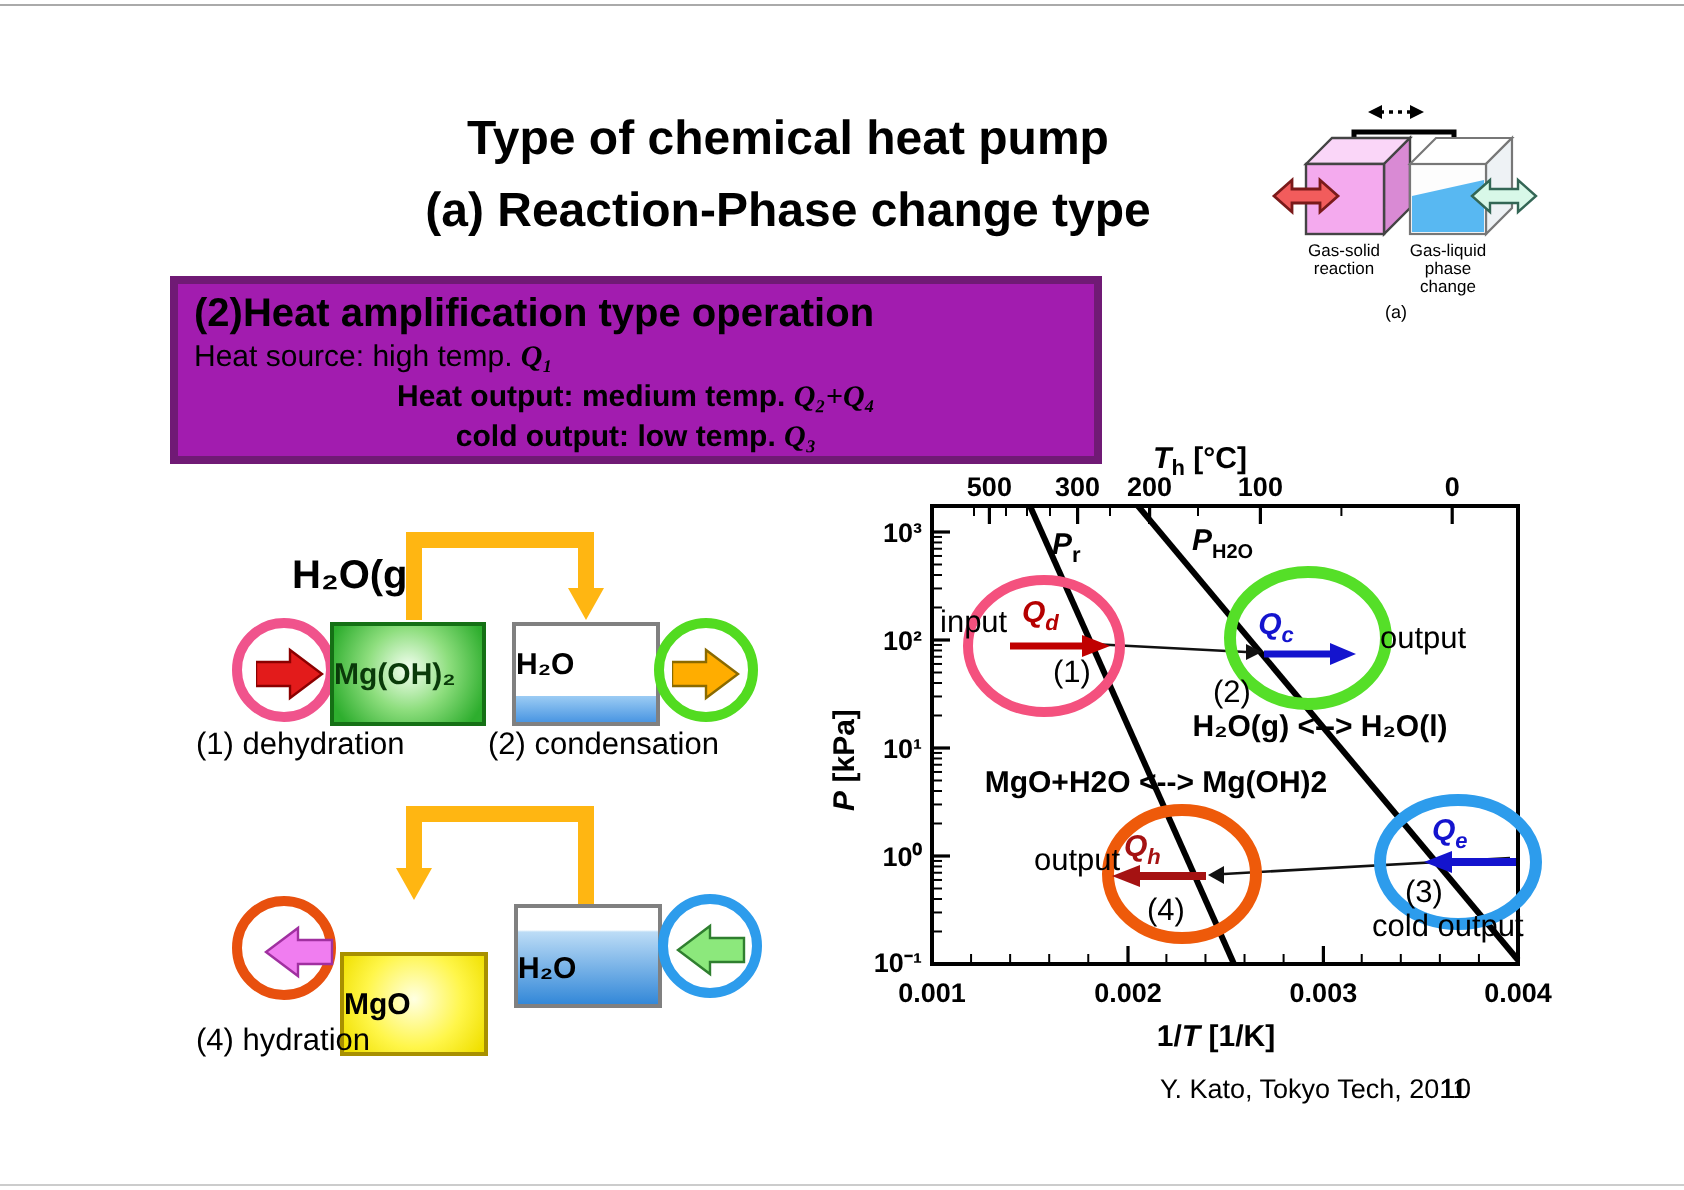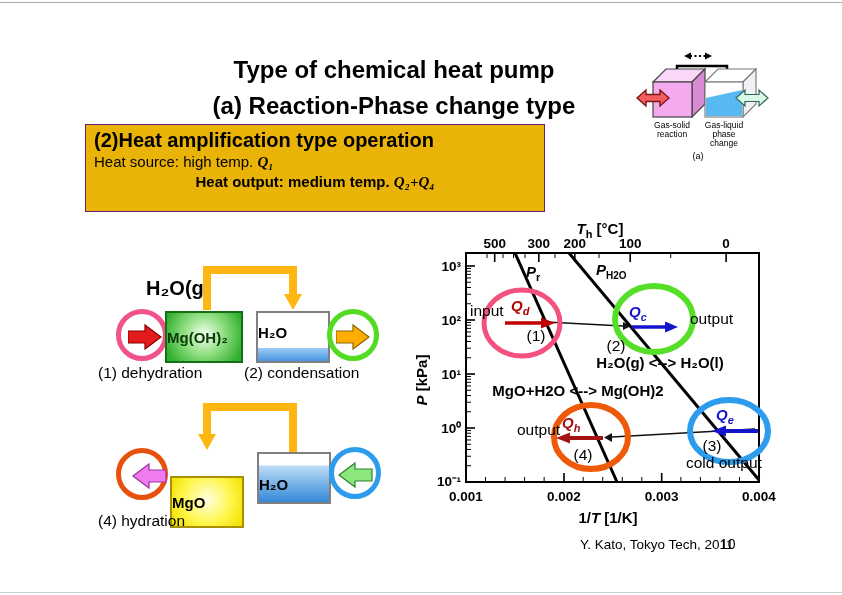--- a/index.html
+++ b/index.html
@@ -4,22 +4,22 @@
 <style>
   html,body{margin:0;padding:0;background:#fff;}
   .page{position:relative;width:842px;height:595px;background:#fff;overflow:hidden;
         font-family:"Liberation Sans",sans-serif;color:#000;}
   .abs{position:absolute;}
   .edge-line{position:absolute;left:0;width:842px;height:1px;background:#aaa;}
   
   .title{left:94px;top:52px;width:600px;text-align:center;font-weight:bold;
          font-size:24px;line-height:36px;}
   
-  .infobox{left:85px;top:124px;width:442px;height:80px;border:1px solid #701a75;
-           padding:3px 8px;background:#eab308;}
+  .infobox{left:85px;top:138px;width:442px;height:80px;border:4px solid #701a75;
+           padding:3px 8px;background:#a21caf;}
   .ib-head{font-size:20px;font-weight:bold;line-height:24px;}
   .ib-line{font-size:15px;line-height:19px;}
   .ib-line.bold{font-weight:bold;text-align:center;}
   .q{font-family:"Liberation Serif",serif;font-style:italic;font-weight:bold;}
   
   .gas-label{left:146px;top:277px;font-size:20px;font-weight:bold;}
   .circle{border-radius:50%;width:52px;height:52px;box-sizing:border-box;background:#fff;}
   .c-pink{border:5px solid #F0538C;left:116px;top:309px;}
   .c-green{border:5px solid #52DB20;left:327px;top:309px;}
   .c-orangered{border:5px solid #E8500E;left:116px;top:448px;}
@@ -89,20 +89,21 @@
     <text x="104" y="88" text-anchor="middle" class="mini-lab">Gas-liquid</text>
     <text x="104" y="97" text-anchor="middle" class="mini-lab">phase</text>
     <text x="104" y="106" text-anchor="middle" class="mini-lab">change</text>
     <text x="78" y="119" text-anchor="middle" style="font-size:9px;">(a)</text>
   </svg>
 
   <div class="abs infobox">
     <div class="ib-head">(2)Heat amplification type operation</div>
     <div class="ib-line"><span>Heat source: high temp. </span><span class="q">Q₁</span></div>
     <div class="ib-line bold"><span>Heat output: medium temp. </span><span class="q">Q₂+Q₄</span></div>
+    <div class="ib-line bold"><span>cold output: low temp. </span><span class="q">Q₃</span></div>
   </div>
 
   <div class="abs gas-label">H₂O(g)</div>
   <svg class="abs" style="left:195px;top:258px;" width="120" height="56" viewBox="0 0 120 56">
     <polyline points="12,52 12,12 98,12 98,38" fill="none" stroke="#FFB612" stroke-width="8"></polyline>
     <polygon points="89,36 107,36 98,52" fill="#FFB612"></polygon>
   </svg>
   <div class="abs circle c-pink"></div>
   <svg class="abs" style="left:128px;top:323px;" width="40" height="28" viewBox="0 0 40 28">
     <polygon points="0,8 17,8 17,2 33,14 17,26 17,20 0,20" fill="#E31B1B" stroke="#8B0000" stroke-width="1.2"></polygon>

